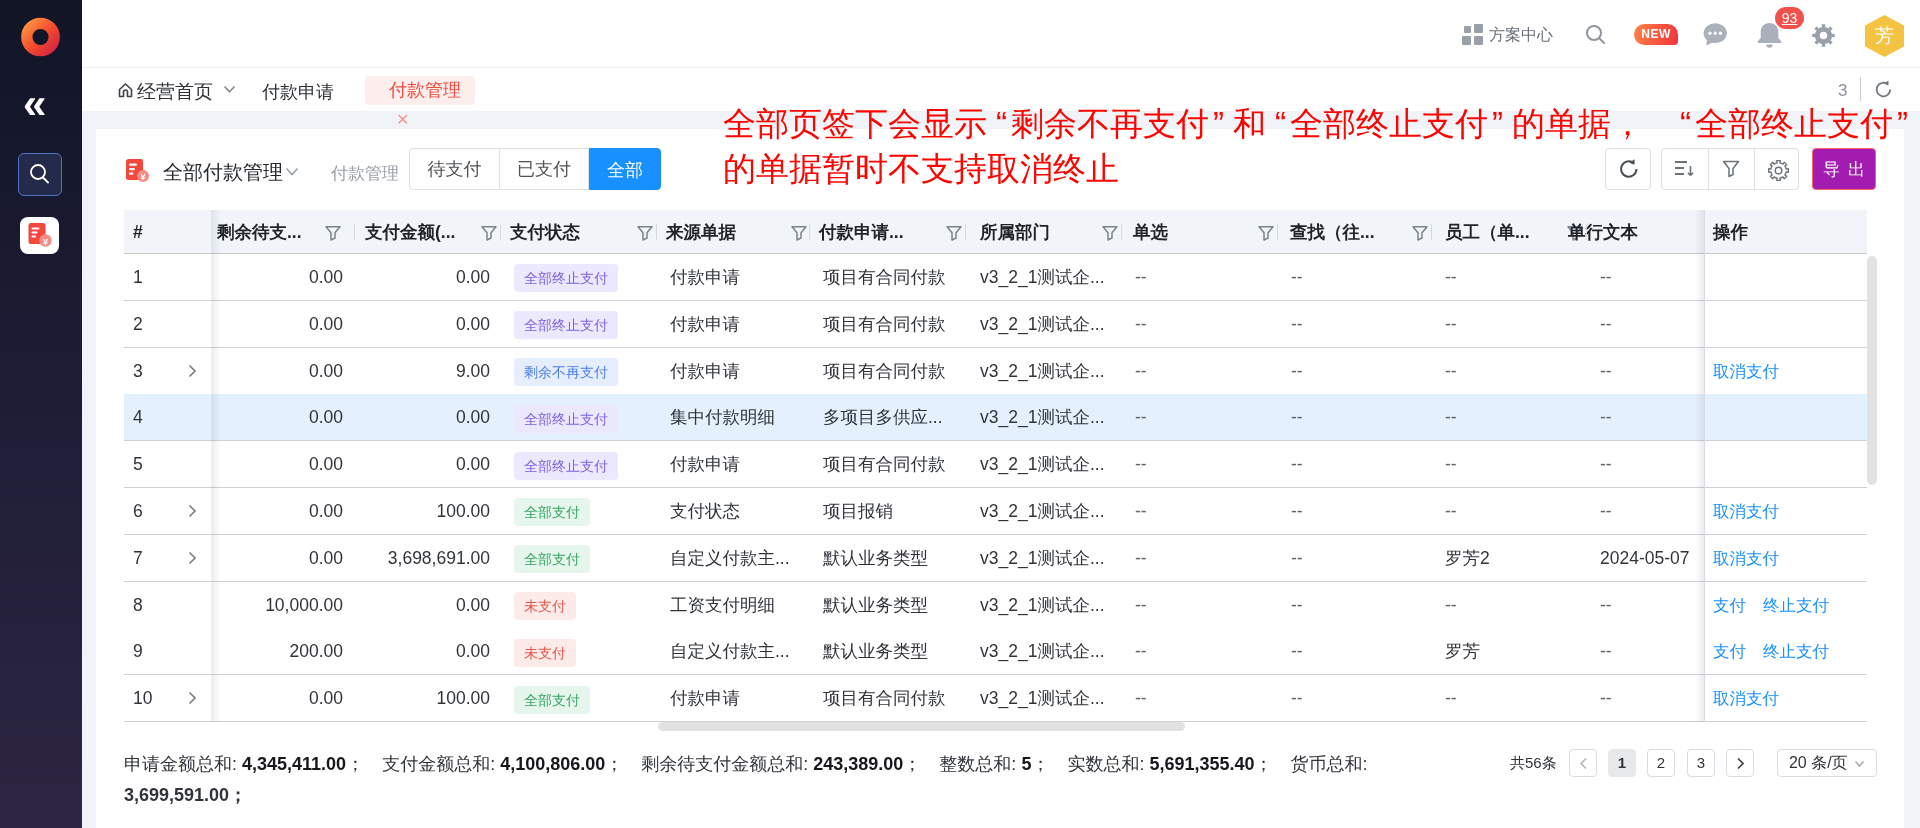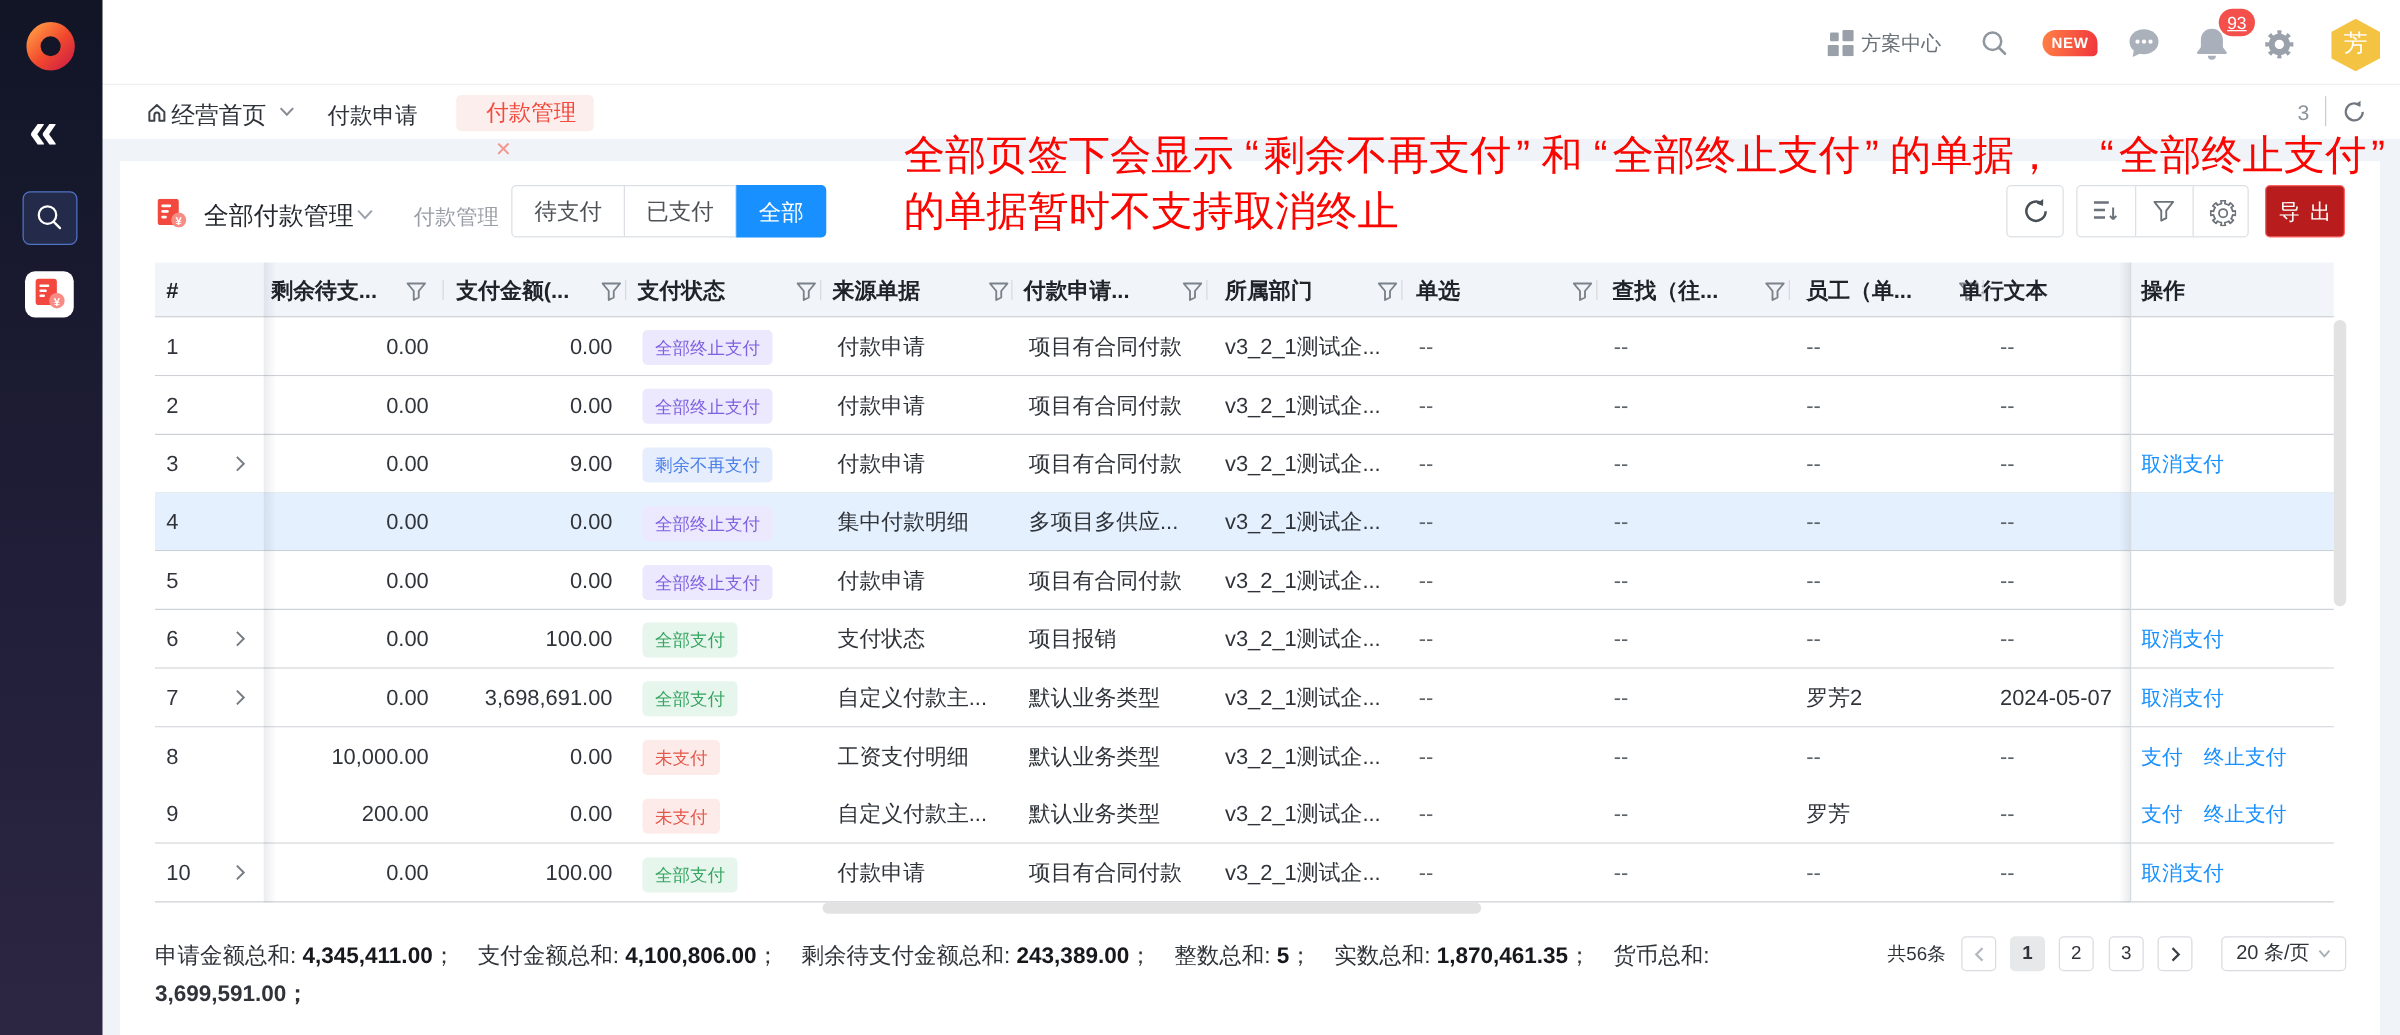--- a/index.html
+++ b/index.html
@@ -34,21 +34,21 @@
 
   
   .seg { position:absolute; top:19px; height:42px; border:1px solid #dcdfe3; background:#fff; color:#4e5256; font-size:18px; text-align:center; line-height:40px; }
   #seg1 { left:313px; width:91px; border-radius:4px 0 0 4px; }
   #seg2 { left:404px; width:89px; border-left:none; }
   #seg3 { left:493px; width:72px; background:#1890ff; border-color:#1890ff; color:#fff; border-radius:0 4px 4px 0; line-height:42px; }
   .tbtn { position:absolute; top:19px; height:42px; border:1px solid #dcdfe3; border-radius:4px; background:#fff; }
   #search-box { left:1229px; width:267px; }
   #refresh-btn { left:1509px; width:46px; }
   #group-btn { left:1565px; width:138px; }
-  #export-btn { left:1716px; width:64px; background:#b91c1c; border-color:#fb6463; color:#fff; font-size:17px; text-align:center; line-height:42px; letter-spacing:8px; padding-left:8px; }
+  #export-btn { left:1716px; width:64px; background:#a21caf; border-color:#fb6463; color:#fff; font-size:17px; text-align:center; line-height:42px; letter-spacing:8px; padding-left:8px; }
 
   
   #thead { position:absolute; left:28px; top:81px; width:1743px; height:44px; background:#f1f5fa; border-bottom:1px solid #c6cacd; }
   .th { position:absolute; top:0; height:44px; line-height:44px; font-size:17.5px; font-weight:bold; color:#20242a; white-space:nowrap; }
   .sep { position:absolute; top:14px; width:1px; height:16px; background:#d7dbe1; }
   .row { position:absolute; left:28px; width:1743px; height:47px; border-bottom:1px solid #ced1d5; background:#fff; }
   .row.hl { background:#e4f0fd; }
   .cell { position:absolute; top:0; height:46px; line-height:46px; font-size:17.5px; color:#30343a; white-space:nowrap; }
   .num { text-align:right; }
   .dash { color:#5f646a; }
@@ -414,21 +414,21 @@
     <div class="cell dash" style="left:1321px">--</div>
     <div class="cell dash" style="left:1476px">--</div>
     <div class="cell" style="left:1589px"><span class="blink">取消支付</span></div>
   </div>
     </div>
   <div id="lshadow"></div>
   <div id="rshadow"></div>
   <div id="hscroll"></div>
   <div id="vscroll"></div>
 
-  <div id="fline1">申请金额总和: <b>4,345,411.00</b>；<span class="gap"></span>支付金额总和: <b>4,100,806.00</b>；<span class="gap"></span>剩余待支付金额总和: <b>243,389.00</b>；<span class="gap"></span>整数总和: <b>5</b>；<span class="gap"></span>实数总和: <b>1,870,461.35</b>；<span class="gap"></span>货币总和:</div>
+  <div id="fline1">申请金额总和: <b>4,345,411.00</b>；<span class="gap"></span>支付金额总和: <b>4,100,806.00</b>；<span class="gap"></span>剩余待支付金额总和: <b>243,389.00</b>；<span class="gap"></span>整数总和: <b>5</b>；<span class="gap"></span>实数总和: <b>5,691,355.40</b>；<span class="gap"></span>货币总和:</div>
   <div id="fline2">3,699,591.00；</div>
   <div class="abs" style="left:1414px;top:625px;font-size:15px;color:#30343a;">共56条</div>
   <div class="pbtn" style="left:1473px;"><svg width="9" height="13" viewBox="0 0 9 13" style="margin-top:7px">
         <polyline points="7,1.5 2,6.5 7,11.5" fill="none" stroke="#b4b9bf" stroke-width="1.7"></polyline>
       </svg></div>
   <div class="pbtn" style="left:1512px;background:#e6e8ea;border-color:#e6e8ea;font-weight:bold;">1</div>
   <div class="pbtn" style="left:1551px;">2</div>
   <div class="pbtn" style="left:1591px;">3</div>
   <div class="pbtn" style="left:1630px;"><svg width="9" height="13" viewBox="0 0 9 13" style="margin-top:7px">
         <polyline points="2,1.5 7,6.5 2,11.5" fill="none" stroke="#3a4046" stroke-width="1.7"></polyline>

